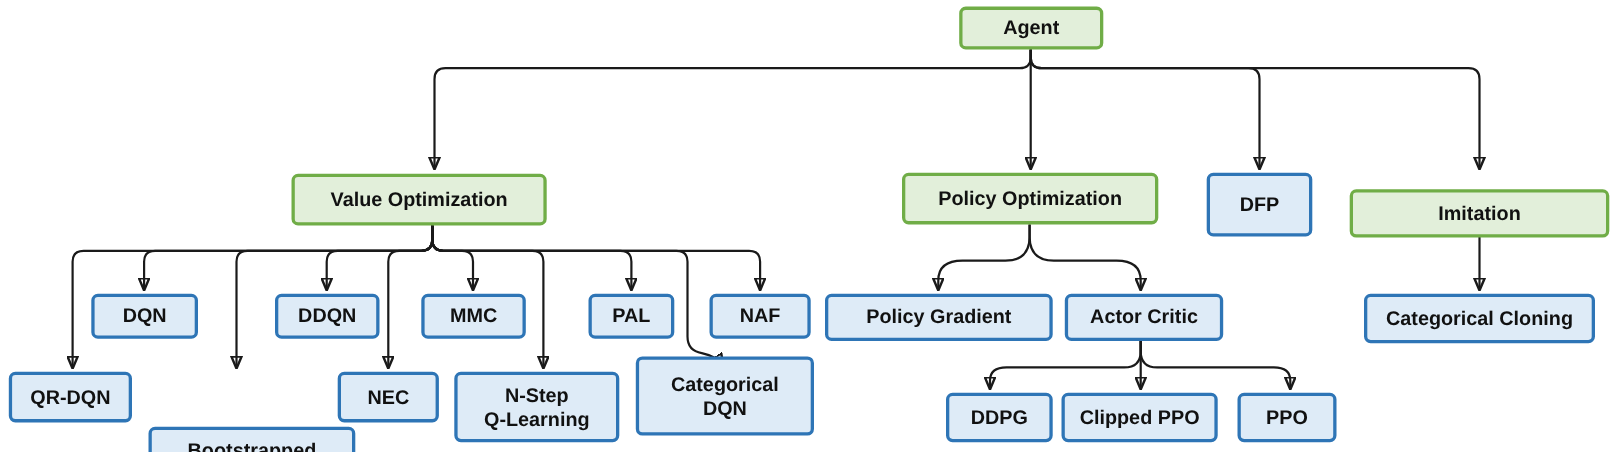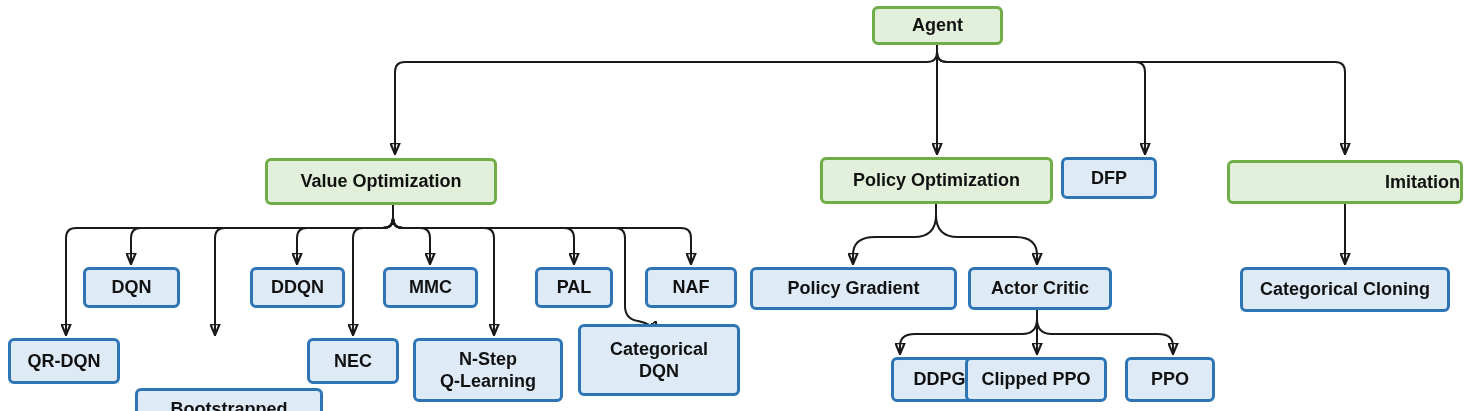--- a/index.html
+++ b/index.html
@@ -70,24 +70,24 @@
   <div class="node green" style="left:872px;top:6px;width:131px;height:39px;">
     <span>Agent</span>
   </div>
 
   <div class="node green" style="left:265px;top:158px;width:232px;height:47px;">
     <span>Value Optimization</span>
   </div>
   <div class="node green" style="left:820px;top:157px;width:233px;height:47px;">
     <span>Policy Optimization</span>
   </div>
-  <div class="node blue" style="left:1061px;top:157px;width:96px;height:42px;">
+  <div class="node blue" style="left:1097px;top:157px;width:96px;height:58px;">
     <span>DFP</span>
   </div>
-  <div class="node green" style="left:1227px;top:160px;width:236px;height:44px;justify-content:flex-end;">
+  <div class="node green" style="left:1227px;top:172px;width:236px;height:44px;">
     <span>Imitation</span>
   </div>
 
   <div class="node blue" style="left:83px;top:267px;width:97px;height:41px;">
     <span>DQN</span>
   </div>
   <div class="node blue" style="left:250px;top:267px;width:95px;height:41px;">
     <span>DDQN</span>
   </div>
   <div class="node blue" style="left:383px;top:267px;width:95px;height:41px;">
@@ -119,21 +119,21 @@
 DQN</span>
   </div>
 
   <div class="node blue" style="left:750px;top:267px;width:207px;height:43px;">
     <span>Policy Gradient</span>
   </div>
   <div class="node blue" style="left:968px;top:267px;width:144px;height:43px;">
     <span>Actor Critic</span>
   </div>
 
-  <div class="node blue" style="left:891px;top:357px;width:97px;height:45px;">
+  <div class="node blue" style="left:860px;top:357px;width:97px;height:45px;">
     <span>DDPG</span>
   </div>
   <div class="node blue" style="left:965px;top:357px;width:142px;height:45px;">
     <span>Clipped PPO</span>
   </div>
   <div class="node blue" style="left:1125px;top:357px;width:90px;height:45px;">
     <span>PPO</span>
   </div>
 
   <div class="node blue" style="left:1240px;top:267px;width:210px;height:45px;">

